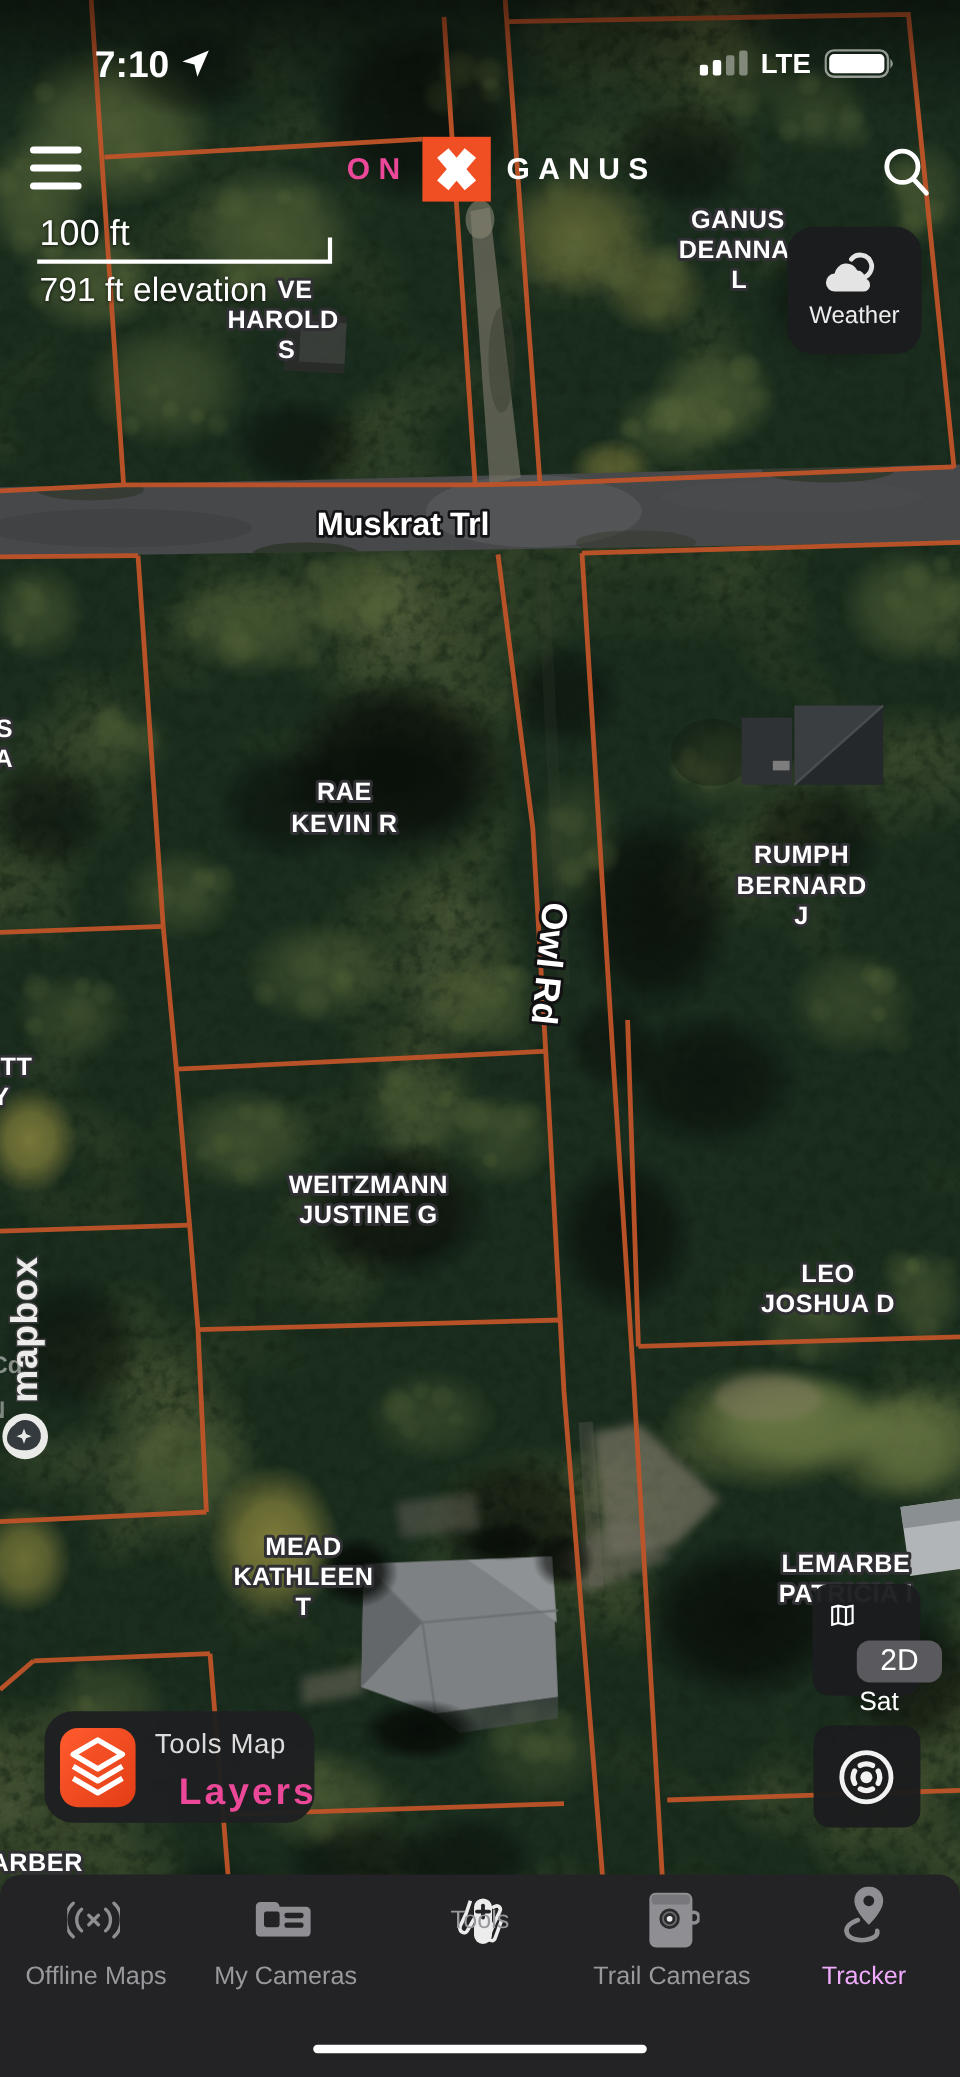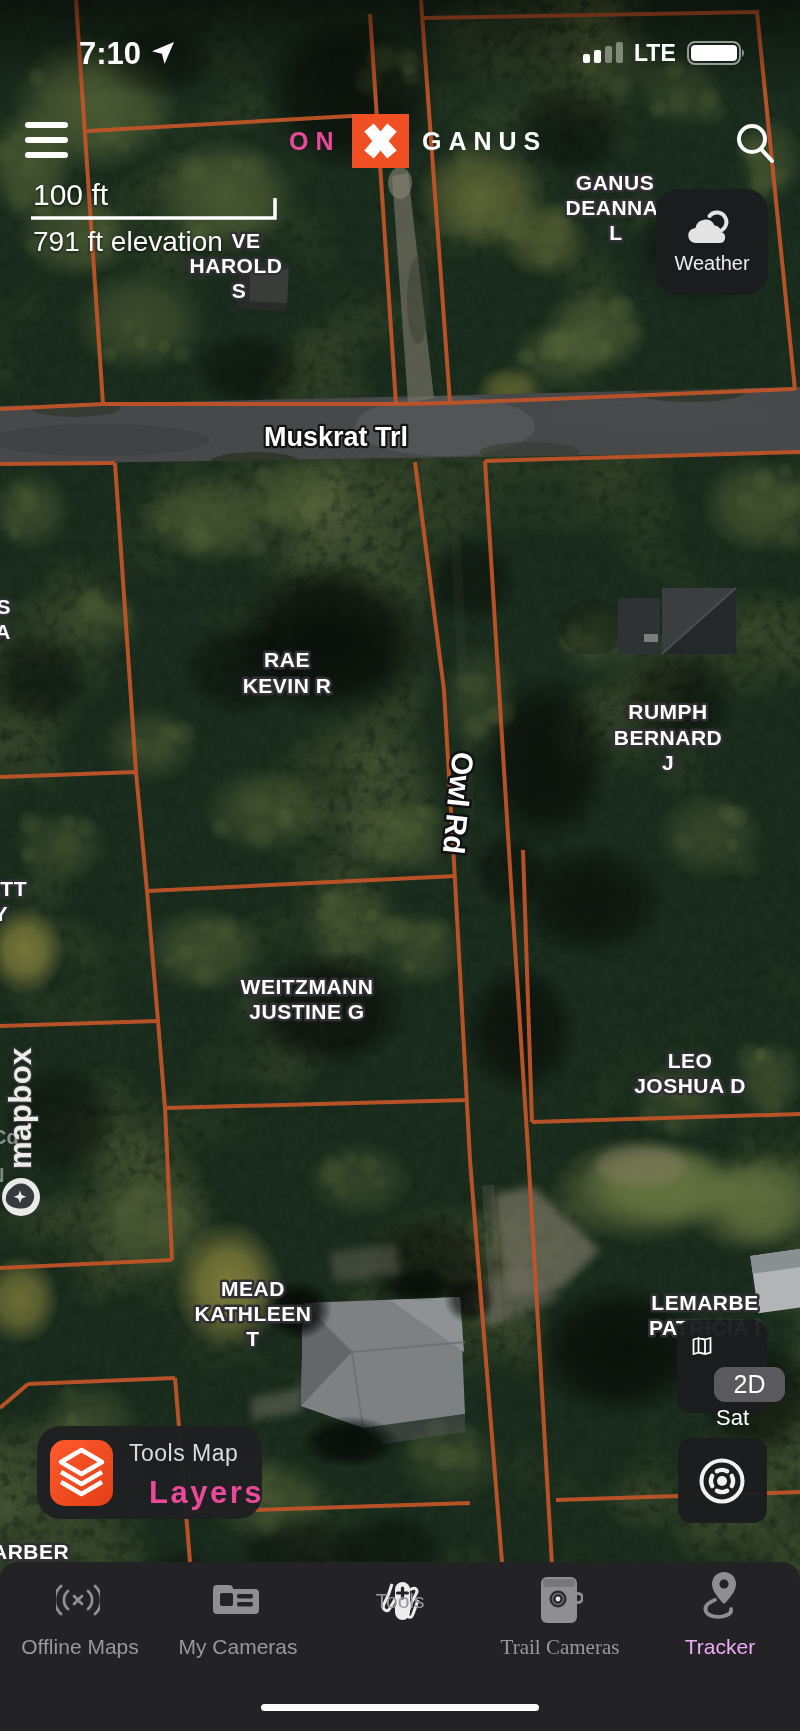--- a/index.html
+++ b/index.html
@@ -575,21 +575,21 @@
 <div class="abs" style="left:320px;top:1589px;width:160px;text-align:center;color:#98989d;font-size:21px;">Tools</div>
 
 <svg class="abs" style="left:541px;top:1577px;" width="42" height="48" viewBox="0 0 42 48">
   <rect x="0" y="0" width="36" height="46" rx="6" fill="#8e8e93"></rect>
   <circle cx="37" cy="21" r="4.5" fill="none" stroke="#8e8e93" stroke-width="3"></circle>
   <rect x="2" y="2" width="32" height="8" rx="3" fill="#77777c"></rect>
   <circle cx="17" cy="22" r="8.5" fill="#2a2a2c"></circle>
   <circle cx="17" cy="22" r="5.5" fill="none" stroke="#6a6a6e" stroke-width="1.5"></circle>
   <circle cx="17" cy="22" r="2.4" fill="#e8e8e8"></circle>
 </svg>
-<div class="abs" style="left:480px;top:1635px;width:160px;text-align:center;color:#98989d;font-size:21px;font-family:Liberation Serif, serif;">Trail Cameras</div>
+<div class="abs" style="left:480px;top:1635px;width:160px;text-align:center;color:#98989d;font-size:21px;">Trail Cameras</div>
 
 <svg class="abs" style="left:700px;top:1572px;" width="44" height="54" viewBox="0 0 44 54">
   <path d="M24,0 a12,12 0 0 1 12,12 c0,9 -12,20 -12,20 s-12,-11 -12,-20 a12,12 0 0 1 12,-12 z" fill="#8e8e93"></path>
   <circle cx="24" cy="12" r="4.5" fill="#232326"></circle>
   <path d="M15,28 C7,31 4,35 6,39.5 C8,44 16,45.5 22,44.5 C28,43.5 32,41 31,37" fill="none" stroke="#8e8e93" stroke-width="3.8" stroke-linecap="round"></path>
 </svg>
 <div class="abs" style="left:640px;top:1635px;width:160px;text-align:center;color:#f0abfc;font-size:21px;">Tracker</div>
 
 <div class="abs" style="left:261px;top:1704px;width:278px;height:7px;border-radius:4px;background:#fff;"></div>
 </div>

